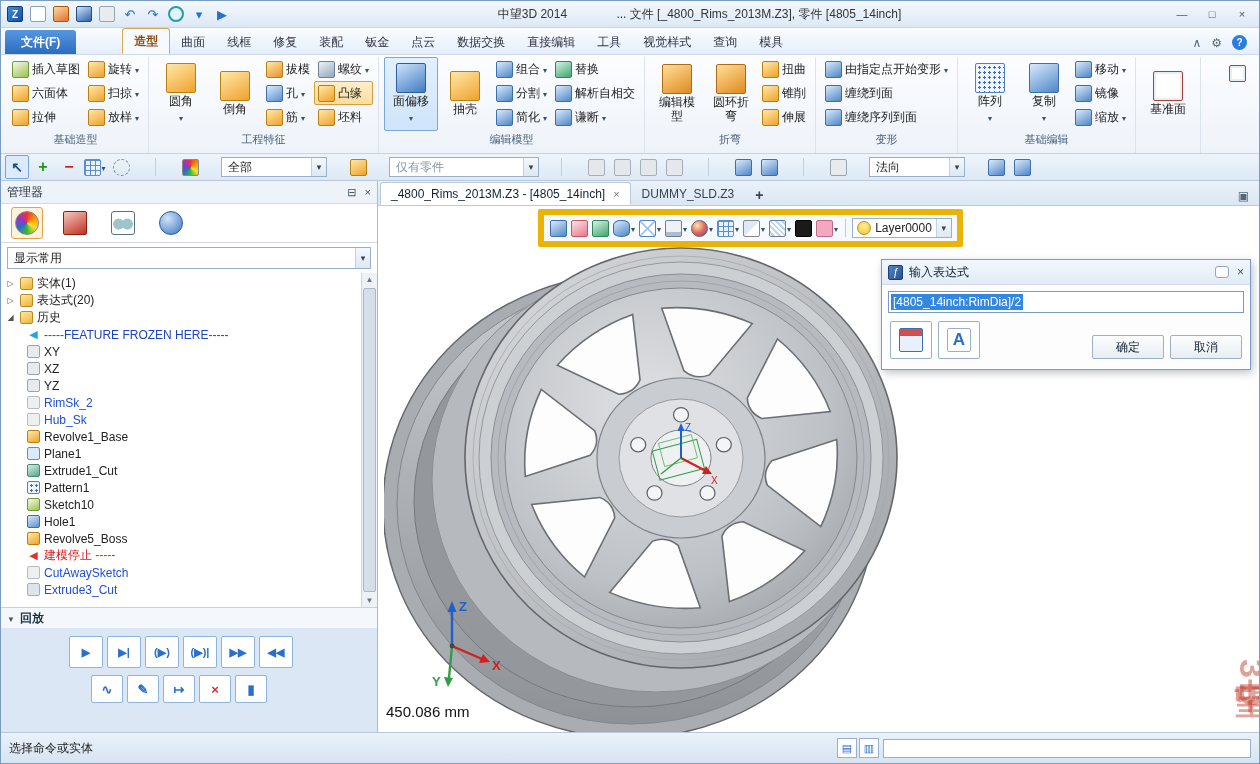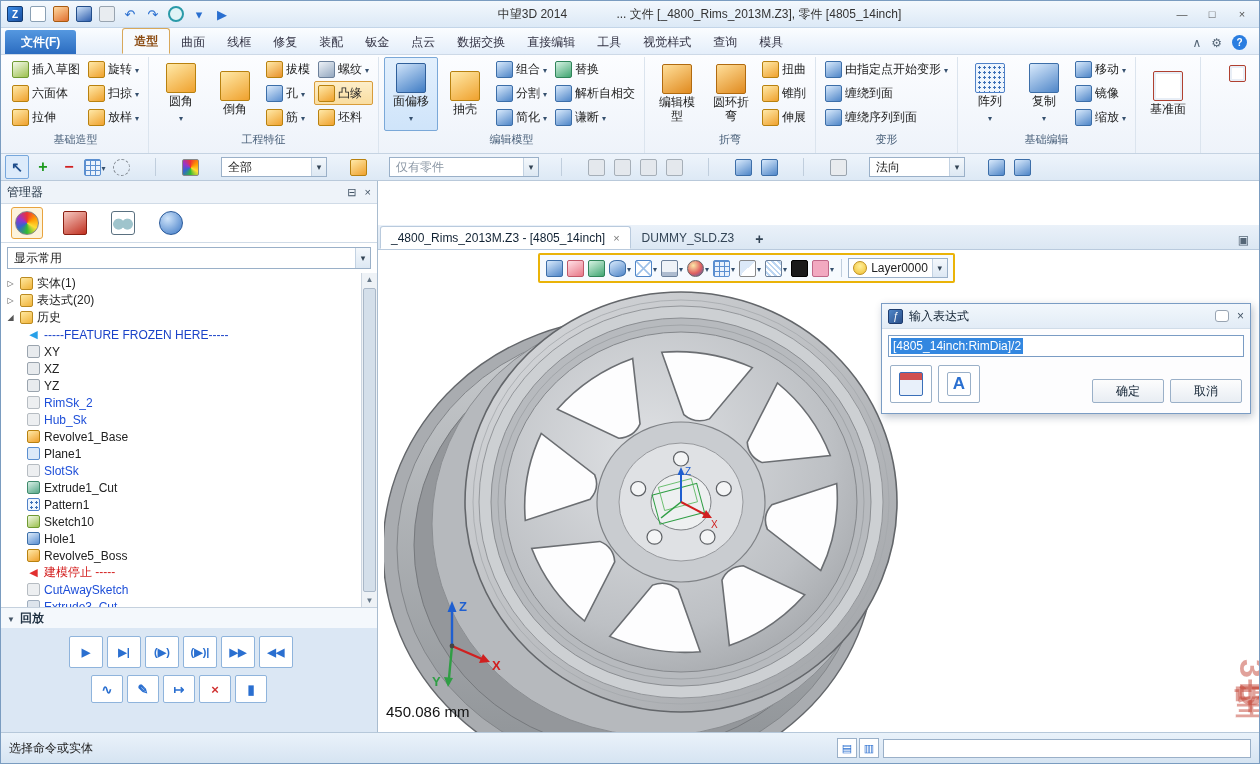--- a/index.html
+++ b/index.html
@@ -144,31 +144,31 @@
   .replay-h{height:20px;flex:none;border-top:1px solid #c5d1de;display:flex;align-items:center;gap:5px;padding:0 6px;font-weight:bold;color:#234;background:#f4f8fc;}
   .replay-h .tri::before{content:"▼";font-size:8px;color:#456;}
   .replay{height:104px;flex:none;background:#dbe7f4;padding:8px 0 0 68px;box-sizing:border-box;}
   .rrow{display:flex;gap:4px;margin-bottom:7px;}
   .rrow.second{padding-left:22px;}
   .rbtn{width:34px;height:32px;background:#fff;border:1px solid #8fb4dc;border-radius:2px;display:flex;align-items:center;justify-content:center;color:#2a6fd0;font-size:11px;font-weight:bold;box-sizing:border-box;}
   .rrow.second .rbtn{width:32px;height:28px;font-size:13px;}
   .rbtn.danger{color:#d03030;}
 
   
-  .canvas-col{flex:1;display:flex;flex-direction:column;min-width:0;margin-top:44px;}
+  .canvas-col{flex:1;display:flex;flex-direction:column;min-width:0;}
   .doctabs{height:24px;flex:none;background:linear-gradient(#eaf1f9,#dbe7f3);display:flex;align-items:flex-end;padding:0 2px;border-bottom:1px solid #b9cadd;}
   .dtab{height:21px;display:flex;align-items:center;gap:8px;padding:0 10px;color:#345;border:1px solid transparent;white-space:nowrap;}
   .dtab.active{background:#fff;border-color:#b9cadd;border-bottom-color:#fff;border-radius:3px 3px 0 0;color:#123;}
   .dtab .x{color:#777;font-size:11px;}
   .dplus{padding:0 10px 2px;color:#345;font-weight:bold;font-size:14px;}
   .dright{margin-left:auto;color:#567;padding:0 8px 2px;font-size:12px;}
   .canvas{flex:1;position:relative;background:#fff;overflow:hidden;}
 
   
-  .vtool{position:absolute;left:160px;top:3px;height:26px;display:flex;align-items:center;gap:3px;background:#f6fafe;border:2px solid #eab308;border-radius:2px;padding:0 5px;z-index:10;}
+  .vtool{position:absolute;left:160px;top:3px;height:26px;display:flex;align-items:center;gap:3px;background:#f6fafe;border:6px solid #eab308;border-radius:2px;padding:0 5px;z-index:10;}
   .vti{display:flex;align-items:center;gap:1px;padding:1px;}
   .vti .ic{width:17px;height:17px;}
   .layer-combo{display:flex;align-items:center;border:1px solid #9ab0c8;background:#fff;height:20px;padding:0 0 0 4px;gap:4px;min-width:96px;box-sizing:border-box;}
   .layer-combo .ic{width:14px;height:14px;}
 
   
   .dialog{position:absolute;left:503px;top:53px;width:368px;background:#fdfdfe;border:1px solid #7a9cc4;box-shadow:2px 3px 8px rgba(40,60,90,.3);z-index:20;}
   .dlg-title{height:24px;display:flex;align-items:center;gap:6px;padding:0 6px;background:linear-gradient(#f2f7fc,#e2ecf6);border-bottom:1px solid #d0dce8;color:#123;}
   .dlg-title .ic{width:15px;height:15px;}
   .dlg-title-right{margin-left:auto;display:flex;align-items:center;gap:8px;}
@@ -626,24 +626,20 @@
               <span class="ic tic i-sketch-gray"></span>
               <span class="tlbl">Hub_Sk</span>
             </div>
             <div class="trow ind1">
               <span class="ic tic i-revolve"></span>
               <span class="tlbl">Revolve1_Base</span>
             </div>
             <div class="trow ind1">
               <span class="ic tic i-plane-blue"></span>
               <span class="tlbl">Plane1</span>
-            </div>
-            <div class="trow disabled ind1">
-              <span class="ic tic i-sketch-gray"></span>
-              <span class="tlbl">SlotSk</span>
             </div>
             <div class="trow ind1">
               <span class="ic tic i-extrude-cut"></span>
               <span class="tlbl">Extrude1_Cut</span>
             </div>
             <div class="trow ind1">
               <span class="ic tic i-pattern"></span>
               <span class="tlbl">Pattern1</span>
             </div>
             <div class="trow ind1">

